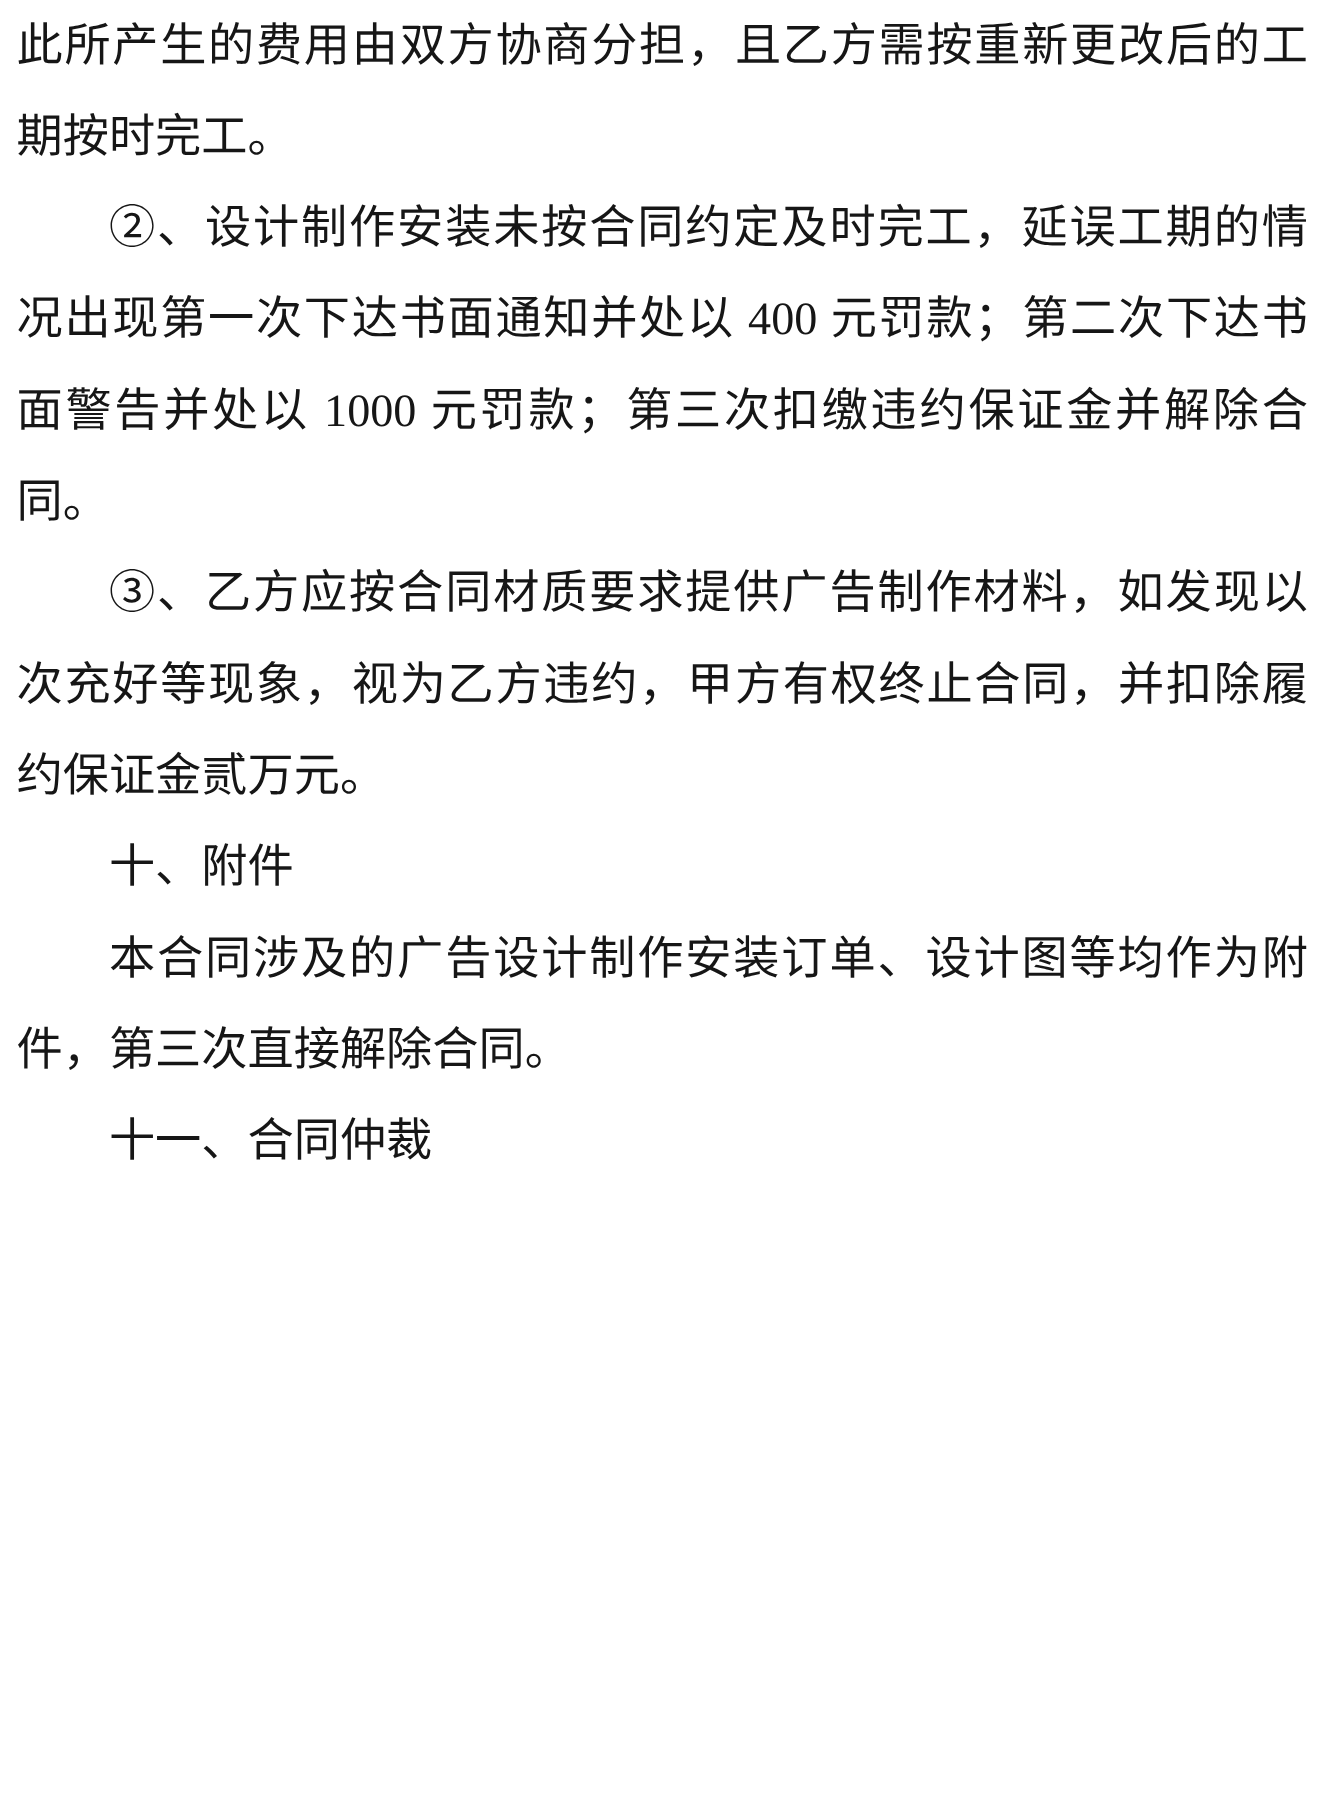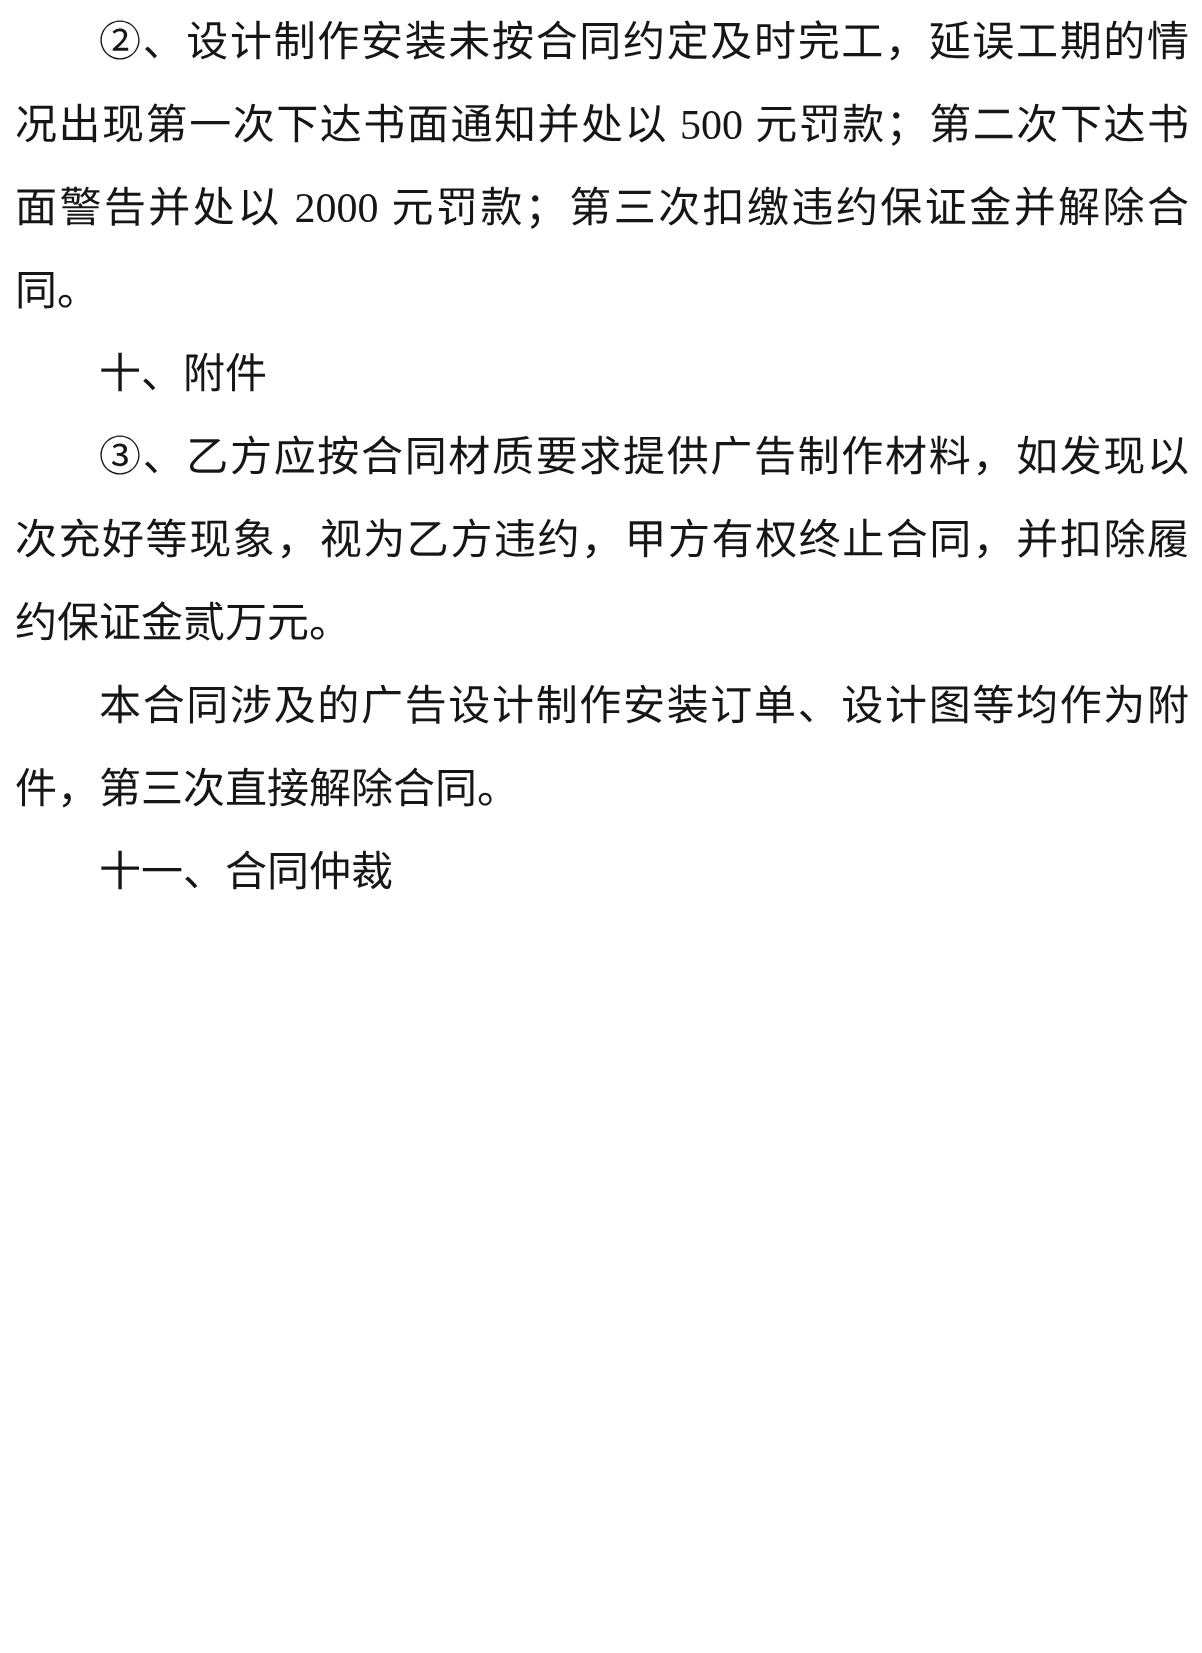--- a/index.html
+++ b/index.html
@@ -29,19 +29,20 @@
     letter-spacing: 0;
   }
   .para.indent {
     text-indent: 2em;
   }
 </style>
 </head>
 <body>
 
 <div class="page">
-  <p class="para indent">②、设计制作安装未按合同约定及时完工，延误工期的情况出现第一次下达书面通知并处以 500 元罚款；第二次下达书面警告并处以 2000 元罚款；第三次扣缴违约保证金并解除合同。</p>
+  <p class="para">此所产生的费用由双方协商分担，且乙方需按重新更改后的工期按时完工。</p>
+  <p class="para indent">②、设计制作安装未按合同约定及时完工，延误工期的情况出现第一次下达书面通知并处以 400 元罚款；第二次下达书面警告并处以 1000 元罚款；第三次扣缴违约保证金并解除合同。</p>
+  <p class="para indent">③、乙方应按合同材质要求提供广告制作材料，如发现以次充好等现象，视为乙方违约，甲方有权终止合同，并扣除履约保证金贰万元。</p>
   <p class="para indent">十、附件</p>
-  <p class="para indent">③、乙方应按合同材质要求提供广告制作材料，如发现以次充好等现象，视为乙方违约，甲方有权终止合同，并扣除履约保证金贰万元。</p>
   <p class="para indent">本合同涉及的广告设计制作安装订单、设计图等均作为附件，第三次直接解除合同。</p>
   <p class="para indent">十一、合同仲裁</p>
 
 </div>
 
 </body></html>

